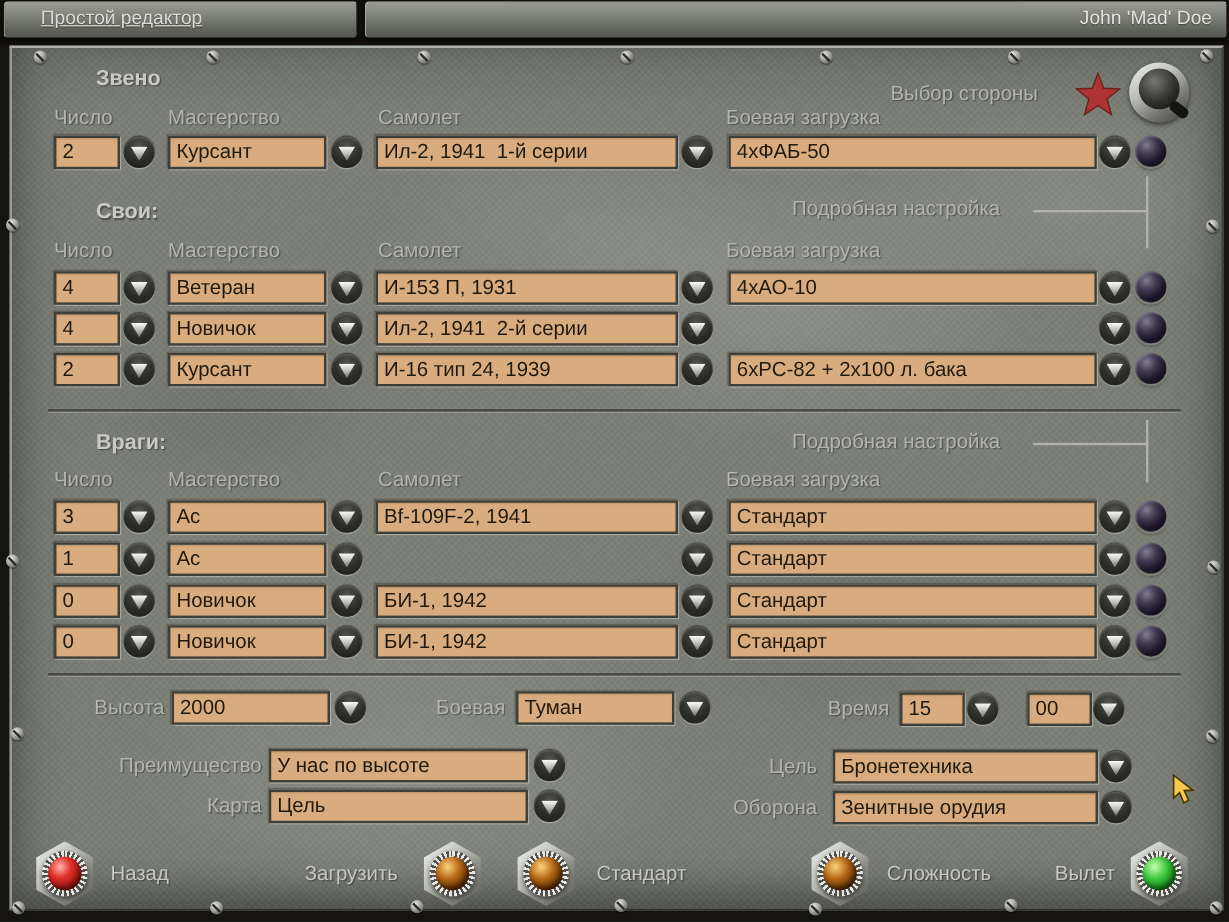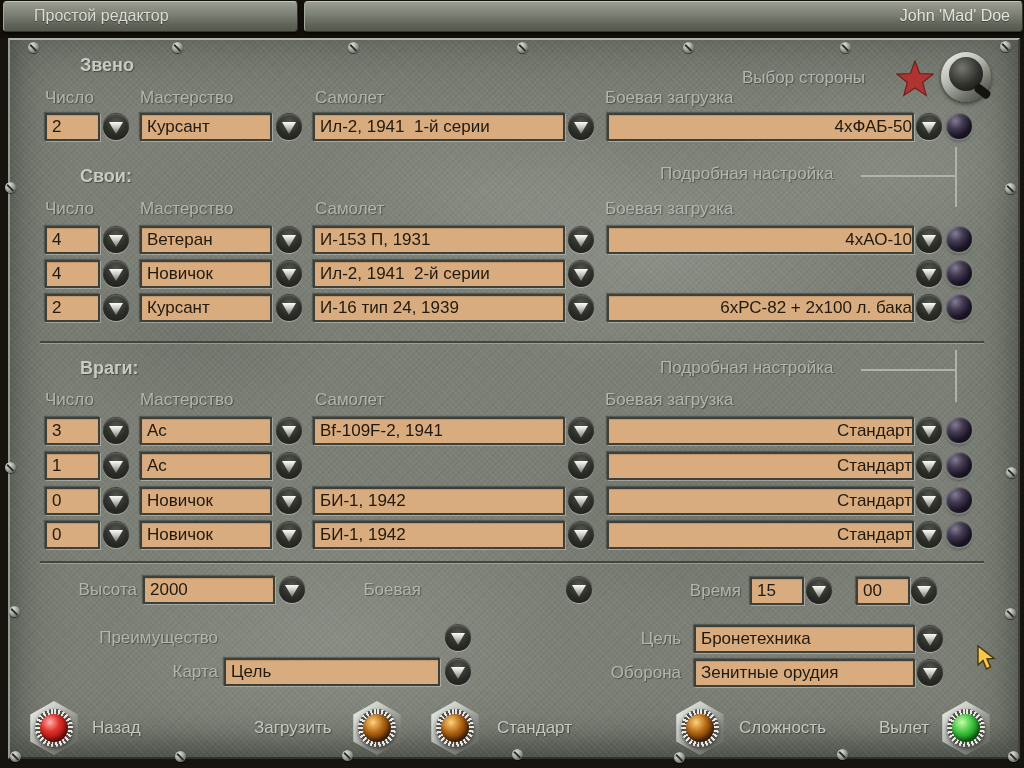--- a/index.html
+++ b/index.html
@@ -7,21 +7,21 @@
     font-family:"Liberation Sans",sans-serif;background:#16140f;}
   
   .topbar{position:absolute;left:0;top:0;width:1024px;height:38px;background:#121009;}
   .tab{position:absolute;top:1px;height:29px;border-radius:4px;
     background:linear-gradient(180deg,#9a9d92 0%,#7b7e73 45%,#5f6257 80%,#565950 100%);
     border:1px solid #34362e;border-top-color:#c3c5bb;border-left-color:#a5a89d;
     box-shadow:0 2px 3px rgba(0,0,0,.6);}
   .tab span{position:absolute;top:5px;font-size:16px;color:#dcdcd4;white-space:pre;
     text-shadow:0 1px 1px rgba(0,0,0,.4);}
   .tab-title{left:3px;width:293px;}
-  .tab-title span{left:30px;}
+  .tab-title span{left:30px;text-decoration:underline;}
   .tab-player{left:304px;width:717px;}
   .tab-player span{right:12px;color:#e4e4dc;}
   
   .panel{position:absolute;left:8px;top:38px;width:1008px;height:717px;background:#7b7f76;
     border:1px solid #494b43;border-top:2px solid #aeb2a6;border-left:2px solid #979b8f;
     border-right:2px solid #3f413a;border-bottom:2px solid #303229;
     box-shadow:inset 0 0 60px rgba(40,42,36,.45), inset 0 -14px 24px rgba(30,32,26,.35);}
   .panel .tex{position:absolute;inset:0;
     background:
       repeating-linear-gradient(45deg,rgba(255,255,255,.045) 0 1px,transparent 1px 4px),
@@ -39,21 +39,21 @@
   .hdr{position:absolute;font-size:18px;font-weight:bold;color:#c9cbc3;white-space:pre;
     text-shadow:1px 1px 1px rgba(25,27,22,.5);}
   
   .row{position:absolute;left:0;width:1024px;height:28px;}
   .field{position:absolute;top:0;height:24px;background:#d9ac80;border:2px solid #3d3f39;
     font-size:17px;line-height:24px;color:#20190d;padding:0 0 0 5px;white-space:pre;overflow:hidden;
     box-shadow:1px 1px 0 rgba(225,228,220,.4),-1px -1px 1px rgba(20,22,18,.35),inset 0 1px 1px rgba(120,80,40,.25);}
   .c-count{left:45px;width:46px;}   .c-count-a{left:103px;}
   .c-skill{left:140px;width:123px;} .c-skill-a{left:276px;}
   .c-plane{left:313px;width:243px;} .c-plane-a{left:568px;}
-  .c-load{left:607px;width:298px;text-align:right;}  .c-load-a{left:916px;}
+  .c-load{left:607px;width:298px;}  .c-load-a{left:916px;}
   .c-ball{left:946px;top:0;}
   .arr{position:absolute;top:1px;width:26px;height:26px;border-radius:50%;
     background:radial-gradient(circle at 50% 30%,#54544e 0%,#2b2b27 55%,#1b1b17 100%);
     box-shadow:0 1px 1px rgba(235,238,230,.4),0 -1px 1px rgba(0,0,0,.5),inset 0 1px 2px rgba(255,255,255,.18);}
   .arr::after{content:"";position:absolute;left:6px;top:8px;width:14px;height:12px;
     clip-path:polygon(0 0,100% 0,50% 100%);
     background:linear-gradient(180deg,#fbfbf9 0%,#c6c6c0 45%,#71716b 100%);}
   .ball{position:absolute;width:26px;height:26px;border-radius:50%;
     background:radial-gradient(circle at 36% 30%,#837d92 0%,#453e54 30%,#1b1526 62%,#0b0912 100%);
     box-shadow:0 0 0 2px #7c8077,0 2px 3px rgba(0,0,0,.5),inset 1px 1px 2px rgba(255,255,255,.3);}
@@ -246,29 +246,31 @@
     <div class="ball c-ball"></div>
   </div>
 
   <div class="sep" style="top:561px"></div>
 
   <div class="lbl" style="right:887px;top:580px">Высота</div>
   <div class="field" style="left:143px;top:576px;width:123px">2000</div>
   <div class="arr" style="left:279px;top:577px"></div>
 
   <div class="lbl" style="right:603px;top:580px">Боевая</div>
+  <div class="field" style="left:430px;top:576px;width:123px">Туман</div>
   <div class="arr" style="left:566px;top:577px"></div>
 
   <div class="lbl" style="right:283px;top:581px">Время</div>
   <div class="field" style="left:750px;top:577px;width:45px">15</div>
   <div class="arr" style="left:806px;top:578px"></div>
   <div class="field" style="left:856px;top:577px;width:45px">00</div>
   <div class="arr" style="left:911px;top:578px"></div>
 
   <div class="lbl" style="right:806px;top:628px">Преимущество</div>
+  <div class="field" style="left:224px;top:624px;width:207px">У нас по высоте</div>
   <div class="arr" style="left:445px;top:625px"></div>
 
   <div class="lbl" style="right:806px;top:662px">Карта</div>
   <div class="field" style="left:224px;top:658px;width:207px">Цель</div>
   <div class="arr" style="left:445px;top:659px"></div>
 
   <div class="lbl" style="right:343px;top:629px">Цель</div>
   <div class="field" style="left:694px;top:625px;width:212px">Бронетехника</div>
   <div class="arr" style="left:917px;top:626px"></div>
 

